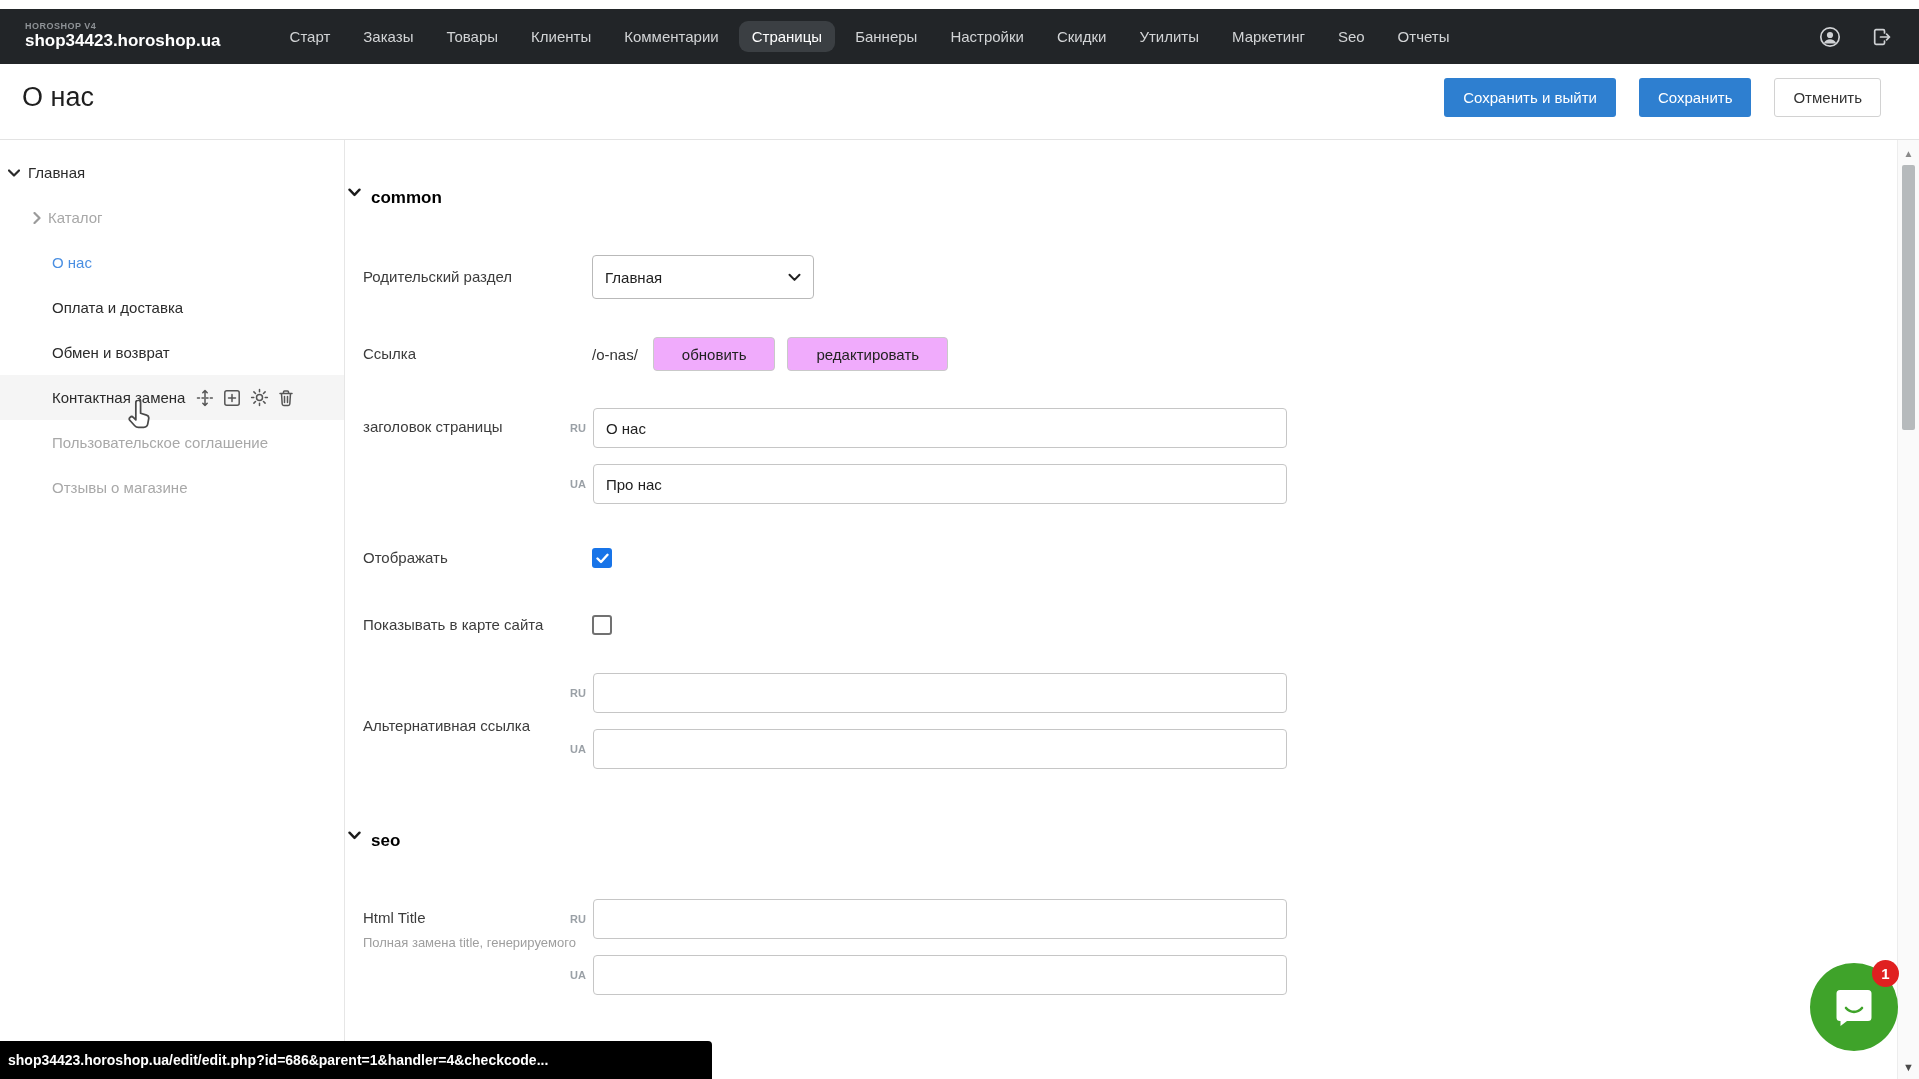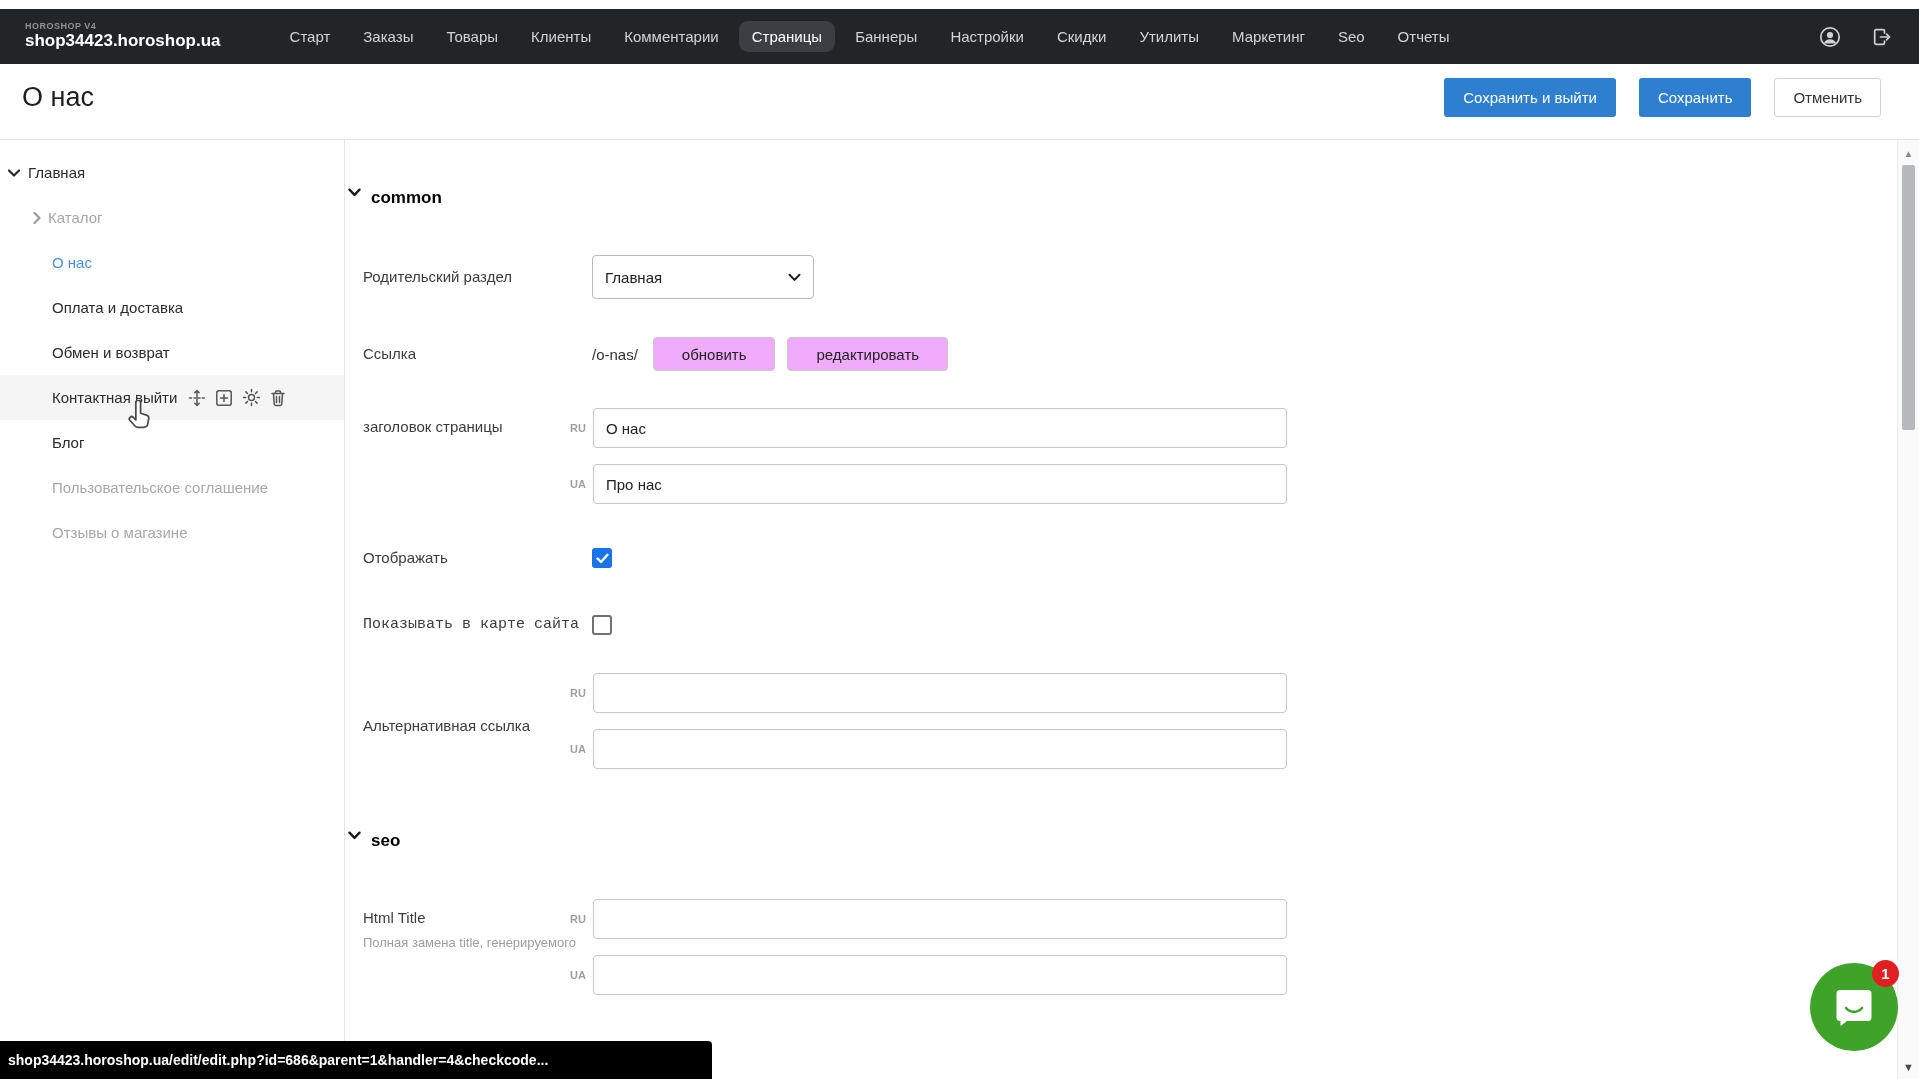--- a/index.html
+++ b/index.html
@@ -78,21 +78,21 @@
     display:flex; align-items:center; justify-content:center; }
   .checkbox.checked { background:#1874e8; }
   .checkbox.unchecked { background:#fff; border:2px solid #717171; }
 
   
   .mt-a { margin-top:43px; }  
   .mt-b { margin-top:38px; }  
   .mt-c { margin-top:37px; }  
   .mt-d { margin-top:47px; }  
   .mt-e { margin-top:44px;align-items:center; }  
-  .mt-f { margin-top:47px;font-family:Liberation Mono, monospace; }  
+  .mt-f { margin-top:47px; }  
   .mt-g { margin-top:38px;align-items:center; }  
   .mt-h { margin-top:62px; }  
   .mt-i { margin-top:44px; }  
 
   
   .scrollbar { position:absolute; top:140px; right:0; width:22px; bottom:0;
     background:#fafafa; border-left:1px solid #ededed; z-index:40; }
   .scroll-up { position:absolute; top:8px; left:0; width:100%; text-align:center;
     font-size:10px; color:#8a8a8a; cursor:pointer; }
   .scroll-thumb { position:absolute; top:25px; left:4px; width:13px; height:265px;
@@ -174,21 +174,21 @@
   <div class="tree-item lv1 bluelink">
     <span>О нас</span>
   </div>
   <div class="tree-item lv1">
     <span>Оплата и доставка</span>
   </div>
   <div class="tree-item lv1">
     <span>Обмен и возврат</span>
   </div>
   <div class="tree-item lv1 hovered">
-    <span>Контактная выйти</span>
+    <span>Контактная замена</span>
     <span class="tree-actions">
       <svg width="18" height="18" viewBox="0 0 18 18" fill="none" stroke="#555" stroke-width="1.5" stroke-linecap="round" stroke-linejoin="round">
         <path d="M9 1.5v15M6.8 3.7 9 1.5l2.2 2.2M6.8 14.3 9 16.5l2.2-2.2"></path>
         <path d="M1.5 9h2.2M6 9h1.6M10.4 9H12M14.3 9h2.2" stroke-dasharray="2 2"></path>
       </svg>
       <svg width="18" height="18" viewBox="0 0 18 18" fill="none" stroke="#555" stroke-width="1.5" stroke-linecap="round" stroke-linejoin="round">
         <rect x="1.8" y="1.8" width="14.4" height="14.4" rx="2"></rect>
         <path d="M9 5.5v7M5.5 9h7"></path>
       </svg>
       <svg width="19" height="19" viewBox="0 0 19 19" fill="none" stroke="#555" stroke-width="1.5" stroke-linecap="round" stroke-linejoin="round">
@@ -196,23 +196,20 @@
         <path d="M9.5 1.6v2.2M9.5 15.2v2.2M1.6 9.5h2.2M15.2 9.5h2.2M3.9 3.9l1.6 1.6M13.5 13.5l1.6 1.6M15.1 3.9l-1.6 1.6M5.5 13.5l-1.6 1.6"></path>
       </svg>
       <svg width="16" height="18" viewBox="0 0 16 18" fill="none" stroke="#555" stroke-width="1.5" stroke-linecap="round" stroke-linejoin="round">
         <path d="M2 4.5h12M5.5 4.5V3a1 1 0 0 1 1-1h3a1 1 0 0 1 1 1v1.5M3.5 4.5 4.2 15a1.5 1.5 0 0 0 1.5 1.4h4.6a1.5 1.5 0 0 0 1.5-1.4l.7-10.5"></path>
         <path d="M6.5 7.5v6M9.5 7.5v6"></path>
       </svg>
     </span>
     <svg class="cursor-hand" width="26" height="30" viewBox="0 0 16 19">
       <path d="M6 1.6a1.5 1.5 0 0 1 3 0V8.4l3.8 1.2a2 2 0 0 1 1.35 2.25l-.6 3.3A2.6 2.6 0 0 1 11 17.3H7.6a3.1 3.1 0 0 1-2.3-1L2.3 13a1.45 1.45 0 0 1 2.1-2L6 12.6Z" fill="#fff" stroke="#4a4a4a" stroke-width="1.1" stroke-linejoin="round"></path>
     </svg>
-  </div>
-  <div class="tree-item lv1">
-    <span>Блог</span>
   </div>
   <div class="tree-item lv1 muted">
     <span>Пользовательское соглашение</span>
   </div>
   <div class="tree-item lv1 muted">
     <span>Отзывы о магазине</span>
   </div>
 </div>
 
 <div class="content">

